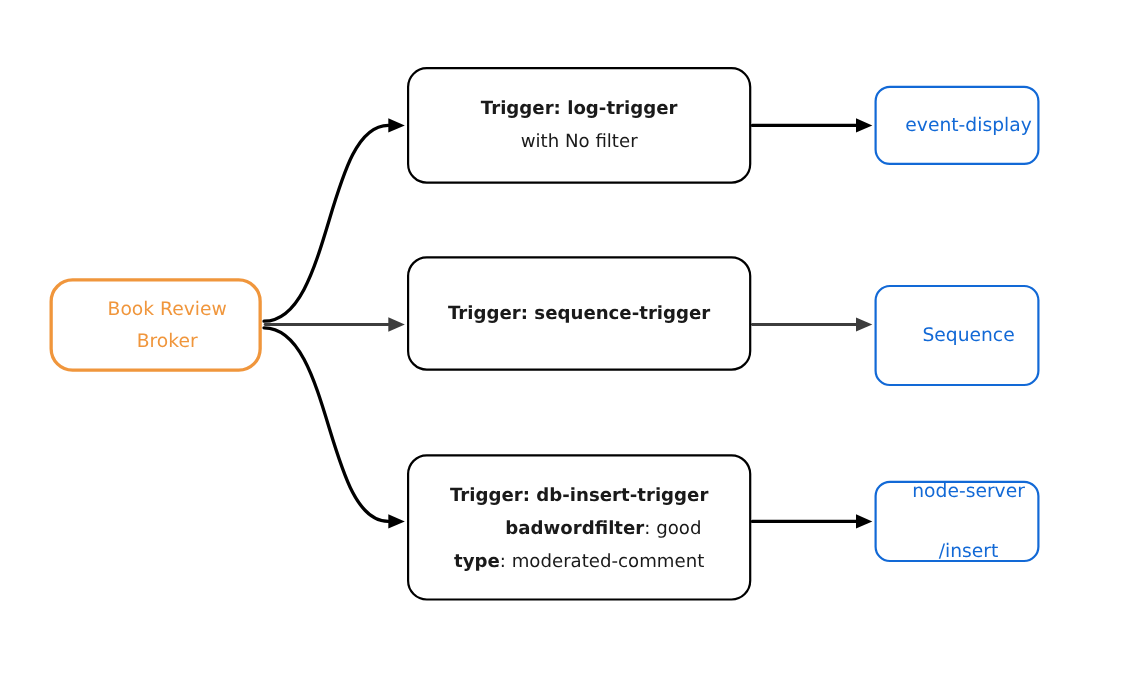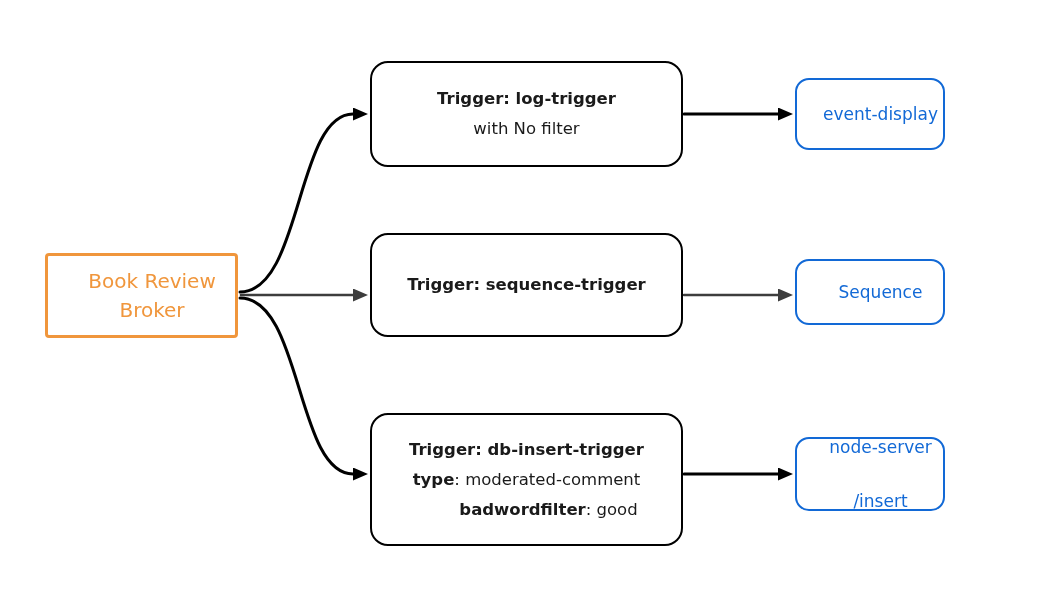--- a/index.html
+++ b/index.html
@@ -47,23 +47,23 @@
     background: #ffffff;
     z-index: 1;
     padding-left: 21px;
   }
   .node .line { display: block; white-space: nowrap; }
 
   .broker {
     left: 45px; top: 253px;
     width: 193px; height: 85px;
     border: 3px solid var(--broker-accent, #f0963c);
-    border-radius: 4px;
+    border-radius: 21px;
     color: var(--broker-accent, #f0963c);
-    font-size: 20px;
+    font-size: 17px;
     line-height: 29px;
   }
 
   .trigger {
     width: 313px;
     border: 2.5px solid var(--trigger-border, #000000);
     border-radius: 18px;
     color: var(--trigger-text, #1a1a1a);
     font-size: 16.5px;
     line-height: 30px;
@@ -78,21 +78,21 @@
   .sink {
     left: 795px;
     width: 150px;
     border: 2.5px solid var(--sink-accent, #1269d6);
     border-radius: 14px;
     color: var(--sink-accent, #1269d6);
     font-size: 17px;
     line-height: 29px;
   }
   .sink-event-display { top: 78px;  height: 72px; }
-  .sink-sequence      { top: 259px; height: 66px; }
+  .sink-sequence      { top: 259px; height: 92px; }
   .sink-node-server   { top: 437px; height: 74px; gap: 25px; }
 </style>
 </head>
 <body>
 
 <div class="canvas" style="--background: #ffffff; --broker-accent: #f0963c; --sink-accent: #1269d6; --trigger-border: #000000; --trigger-text: #1a1a1a; --arrow-primary: #000000; --arrow-secondary: #3d3d3d;">
 
   <svg class="edges-layer" viewBox="0 0 1043 613" xmlns="http://www.w3.org/2000/svg">
     <defs>
       <marker id="ah-p" markerWidth="16" markerHeight="14" refX="0" refY="6.5" orient="auto" markerUnits="userSpaceOnUse">
@@ -120,22 +120,22 @@
     <span class="line b">Trigger: log-trigger</span>
     <span class="line">with No filter</span>
   </div>
 
   <div class="node trigger trigger-sequence">
     <span class="line b">Trigger: sequence-trigger</span>
   </div>
 
   <div class="node trigger trigger-db-insert">
     <span class="line b">Trigger: db-insert-trigger</span>
+    <span class="line shift-right"><span class="b">badwordfilter</span><span>: good</span></span>
     <span class="line"><span class="b">type</span><span>: moderated-comment</span></span>
-    <span class="line shift-right"><span class="b">badwordfilter</span><span>: good</span></span>
   </div>
 
   <div class="node sink sink-event-display">
     <span class="line">event-display</span>
   </div>
 
   <div class="node sink sink-sequence">
     <span class="line">Sequence</span>
   </div>
 

